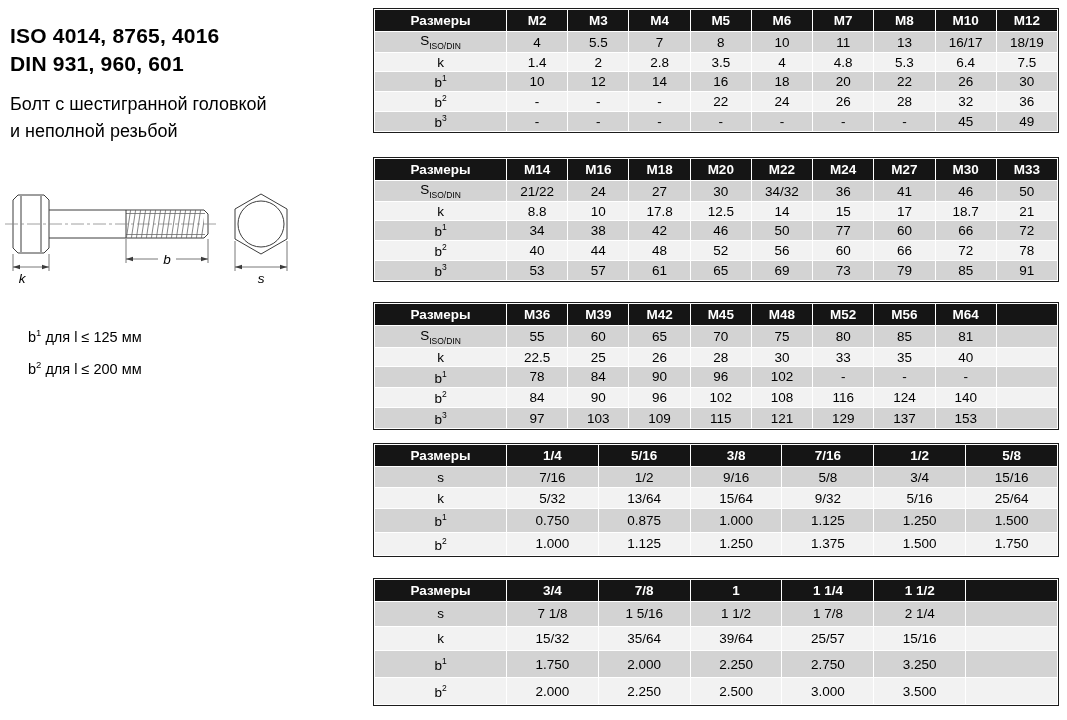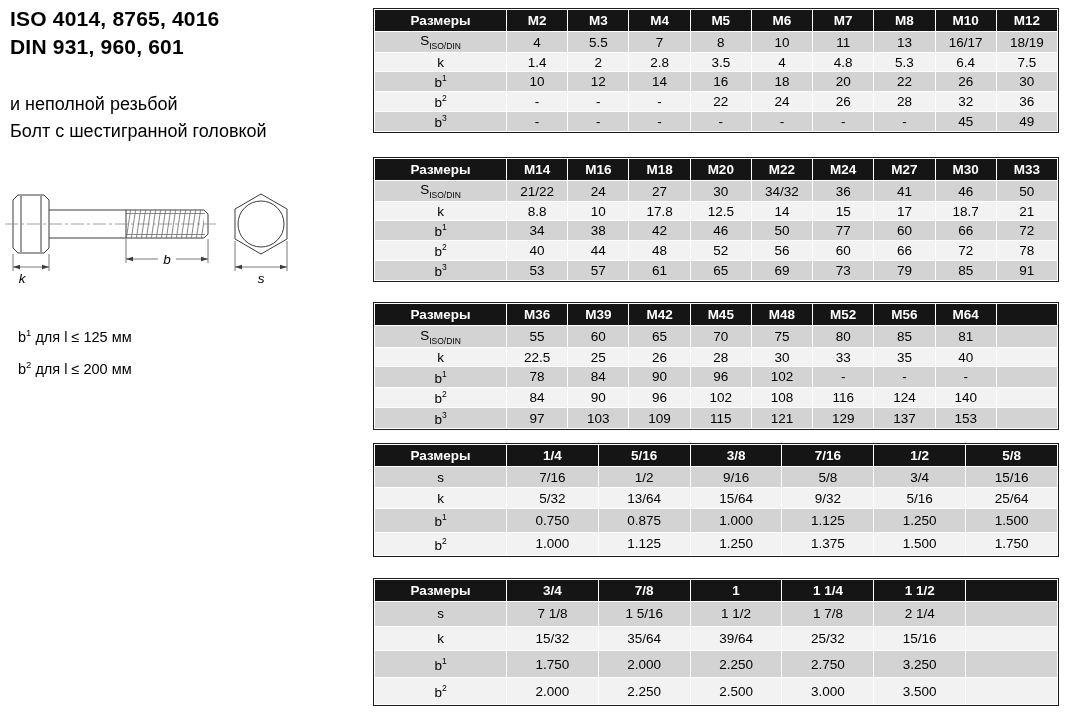--- a/index.html
+++ b/index.html
@@ -3,26 +3,26 @@
 <meta charset="utf-8">
 <style>
   * { margin:0; padding:0; box-sizing:border-box; }
   html, body { width:1067px; height:720px; }
   body {
     position:relative; background:#ffffff; color:#000;
     font-family:"Liberation Sans","DejaVu Sans",sans-serif;
     overflow:hidden;
   }
 
-  .standards { position:absolute; left:10px; top:5px; font-size:21px; font-weight:700; line-height:28px; letter-spacing:0.2px; }
+  .standards { position:absolute; left:10px; top:22px; font-size:21px; font-weight:700; line-height:28px; letter-spacing:0.2px; }
   .description { position:absolute; left:10px; top:91px; font-size:18px; line-height:27px; }
 
   .drawing { position:absolute; left:4px; top:190px; width:320px; height:100px; }
 
-  .notes { position:absolute; left:18px; top:319px; font-size:14.5px; line-height:27.5px; }
+  .notes { position:absolute; left:28px; top:319px; font-size:14.5px; line-height:27.5px; }
   .notes sup { font-size:9.5px; }
 
   .tbl { position:absolute; left:373px; width:686px; }
   .t1 { top:8px;   height:125px; }
   .t2 { top:157px; height:125px; }
   .t3 { top:302px; height:128px; }
   .t4 { top:443px; height:114px; }
   .t5 { top:578px; height:128px; }
 
   table.data-table {
@@ -44,22 +44,22 @@
 </style>
 </head>
 <body>
 
 <div class="standards">
   <div>ISO 4014, 8765, 4016</div>
   <div>DIN 931, 960, 601</div>
 </div>
 
 <div class="description">
+  <div>Болт с шестигранной головкой</div>
   <div>и неполной резьбой</div>
-  <div>Болт с шестигранной головкой</div>
 </div>
 
 <svg class="drawing" viewBox="0 0 320 100">
   <defs>
     <pattern id="thr" patternUnits="userSpaceOnUse" x="122" y="20" width="5" height="28">
       <line x1="4.6" y1="0" x2="0.4" y2="28" stroke="#666" stroke-width="0.8"></line>
     </pattern>
   </defs>
 
   <g stroke="#3c3c3c" stroke-width="1" fill="none">
@@ -482,21 +482,21 @@
           <td>1 1/2</td>
           <td>1 7/8</td>
           <td>2 1/4</td>
           <td></td>
         </tr>
         <tr>
           <td>k</td>
           <td>15/32</td>
           <td>35/64</td>
           <td>39/64</td>
-          <td>25/32</td>
+          <td>25/57</td>
           <td>15/16</td>
           <td></td>
         </tr>
         <tr>
           <td>b<sup>1</sup></td>
           <td>1.750</td>
           <td>2.000</td>
           <td>2.250</td>
           <td>2.750</td>
           <td>3.250</td>

